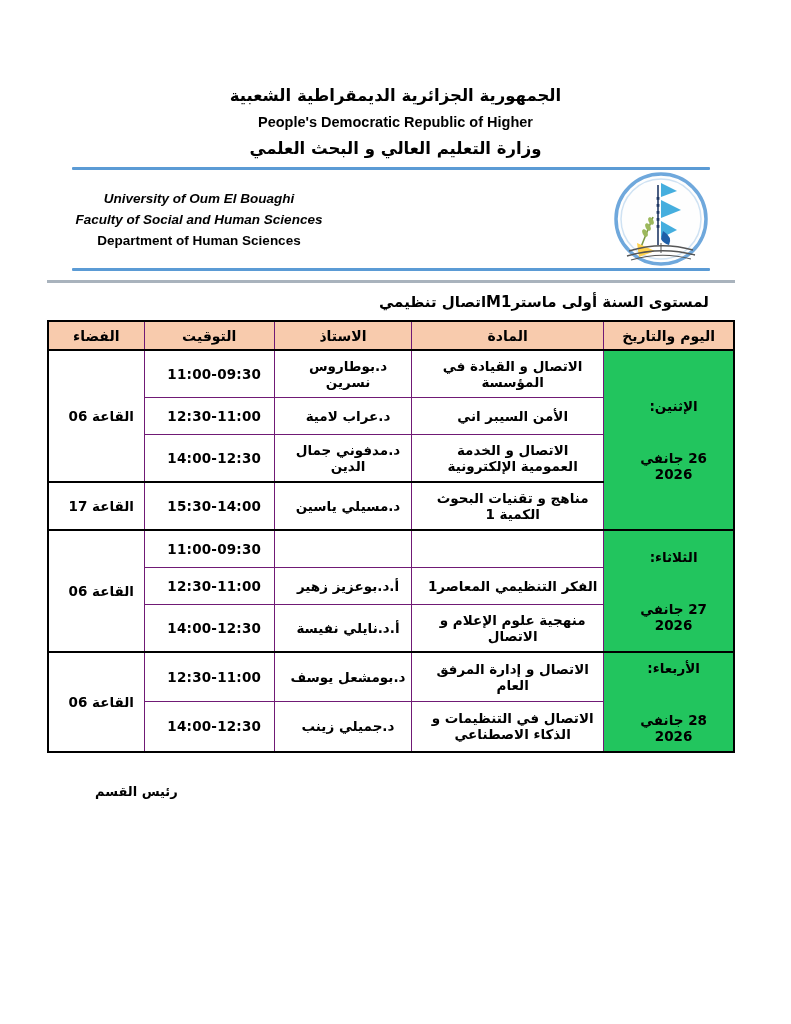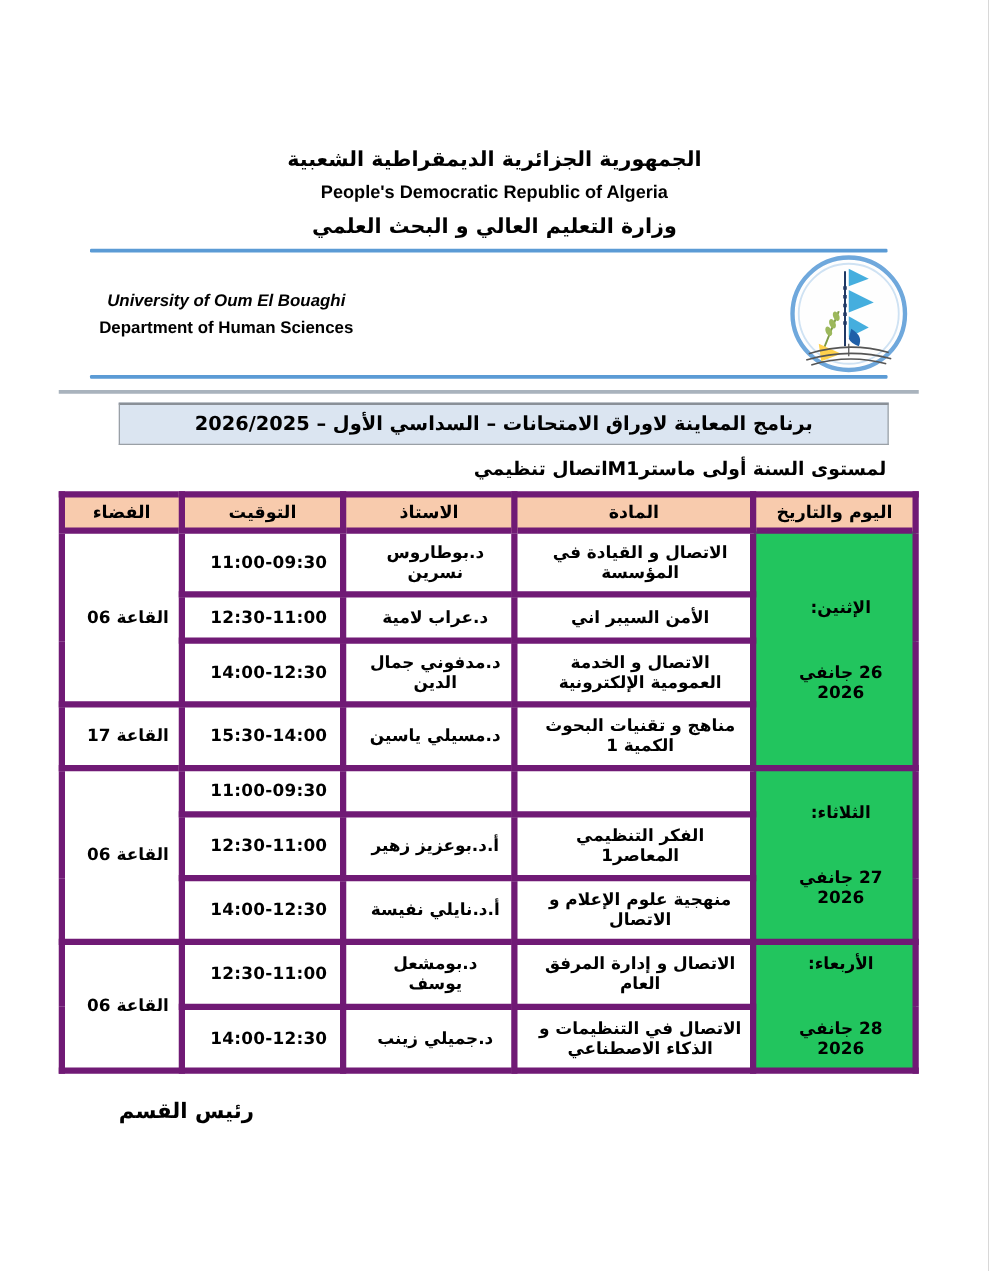--- a/index.html
+++ b/index.html
@@ -5,32 +5,32 @@
   * { margin:0; padding:0; box-sizing:border-box; }
   body { background:#888; font-family:"DejaVu Sans", sans-serif; }
   .page {
     width:791px; height:1024px; background:#ffffff; margin:0 auto;
     position:relative; overflow:hidden;
     font-family:"DejaVu Sans", sans-serif; color:#000;
   }
   .content { padding:0 56px 0 47px; }
 
   
-  .gov-header { padding-top:118px; text-align:center; }
+  .gov-header { padding-top:86px; text-align:center; }
   .gov-header .ar { font-size:16.5px; font-weight:bold; direction:rtl; margin-bottom:9px; }
   .gov-header .en { font-size:14.5px; font-weight:bold; font-family:"Liberation Sans","DejaVu Sans",sans-serif; margin-bottom:9px; }
 
   
   .rule-blue { height:3px; background:#5b9bd5; margin:0 25px; border-radius:1px; }
   .rule-gray { height:3px; background:#a9b3bd; margin-top:9px; }
 
   
   .inst-row {
     display:flex; align-items:center; justify-content:space-between;
-    margin:2px 4px; height:94px;
+    margin:2px 22px; height:94px;
   }
   .inst-en { width:260px; text-align:center; }
   .inst-en div {
     font-family:"Liberation Sans","DejaVu Sans",sans-serif;
     font-style:italic; font-weight:bold; font-size:13.5px; margin:6px 0;
   }
   .inst-en div:last-child { font-style:normal; }
   .inst-ar { width:240px; text-align:center; direction:rtl; }
   .inst-ar div { font-weight:bold; font-size:14px; margin:6px 0; }
   .logo-wrap { width:104px; height:96px; display:flex; align-items:center; justify-content:center; }
@@ -49,58 +49,59 @@
   
   .subtitle { text-align:right; }
 
   
   table.schedule {
     direction:rtl; width:688px; margin-top:9px;
     border-collapse:collapse; table-layout:fixed;
     border:2.5px solid #000;
   }
   .schedule th, .schedule td {
-    border:5px solid #701a75; font-weight:bold; text-align:center;
+    border:1px solid #701a75; font-weight:bold; text-align:center;
     vertical-align:middle; padding:7px 5px; font-size:13.5px;
   }
   .schedule th {
     background:#f8cbad; border-bottom:2.5px solid #000;
     font-size:14px; padding:4px 3px; height:29px;
   }
   .schedule td { height:37px;padding-left:15px; }
   .day-cell { background:#22c55e; }
   .day-name { margin-bottom:36px; }
   .day-sep { border-top:2.5px solid #000 !important; }
   .group-sep { border-top:2px solid #000 !important; }
   .time-cell { font-size:14px; letter-spacing:0.2px; }
 
   
   .signature {
-    margin:20px 0 0 48px; direction:rtl; display:inline-block;
-    font-weight:bold; font-size:17px;
+    margin:31px 0 0 48px; direction:rtl; display:inline-block;
+    font-weight:bold; font-size:13px;
   }
 </style>
 </head>
 <body>
 
 <div class="page">
 
   <div class="gov-header">
     <div class="ar">الجمهورية الجزائرية الديمقراطية الشعبية</div>
-    <div class="en">People's Democratic Republic of Algeria</div>
+    <div class="en">People's Democratic Republic of Higher</div>
     <div class="ar">وزارة التعليم العالي و البحث العلمي</div>
   </div>
 
   <div class="content">
     <div class="rule-blue" style="margin-top:8px;"></div>
 
     
     <div class="inst-row">
       <div class="inst-en">
         <div>University of Oum El Bouaghi</div>
+        <div>Faculty of Social and Human Sciences</div>
         <div>Department of Human Sciences</div>
       </div>
 
       <div class="logo-wrap">
         <svg width="100" height="96" viewBox="0 0 100 96">
           <ellipse cx="50" cy="48" rx="45" ry="45" fill="#fefefe" stroke="#6fa8dc" stroke-width="3.5"></ellipse>
           <ellipse cx="50" cy="48" rx="40" ry="40" fill="none" stroke="#cfe2f3" stroke-width="1.5"></ellipse>
 
           <line x1="47" y1="14" x2="47" y2="74" stroke="#1f3864" stroke-width="1.6"></line>
           <g fill="#1f3864">
@@ -131,21 +132,20 @@
           <line x1="50" y1="72" x2="50" y2="82" stroke="#555" stroke-width="1"></line>
         </svg>
       </div>
 
     </div>
 
     <div class="rule-blue"></div>
     <div class="rule-gray"></div>
 
     
-    <div class="title-bar">برنامج المعاينة لاوراق الامتحانات – السداسي الأول – 2026/2025</div>
     <div class="subtitle">لمستوى السنة أولى ماسترM1اتصال تنظيمي</div>
 
     
     <table class="schedule">
       <colgroup>
         <col style="width:19%">
         <col style="width:28%">
         <col style="width:20%">
         <col style="width:19%">
         <col style="width:14%">

